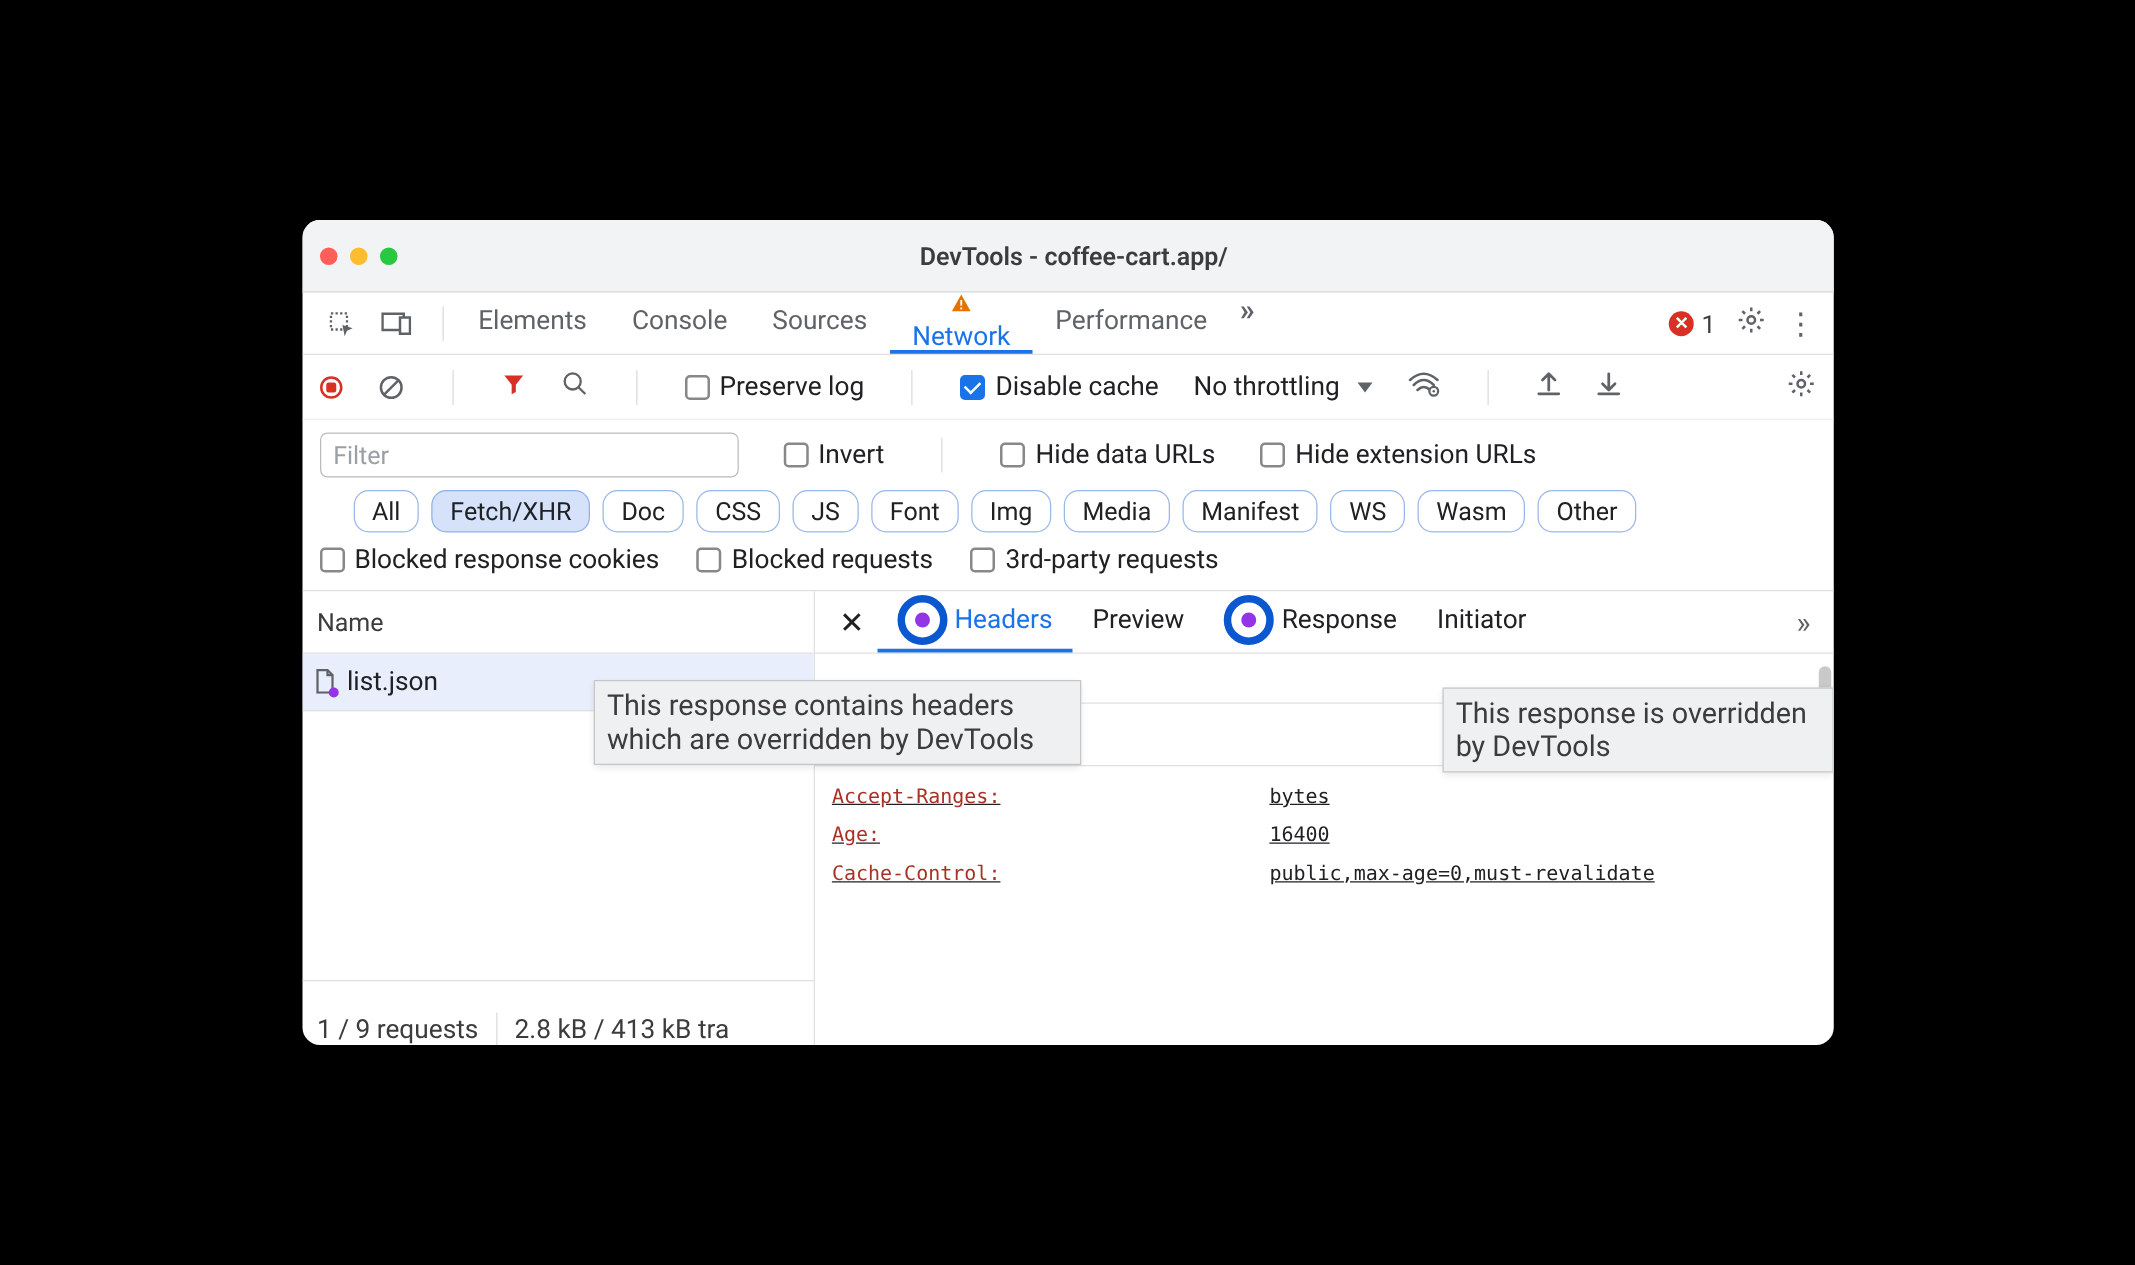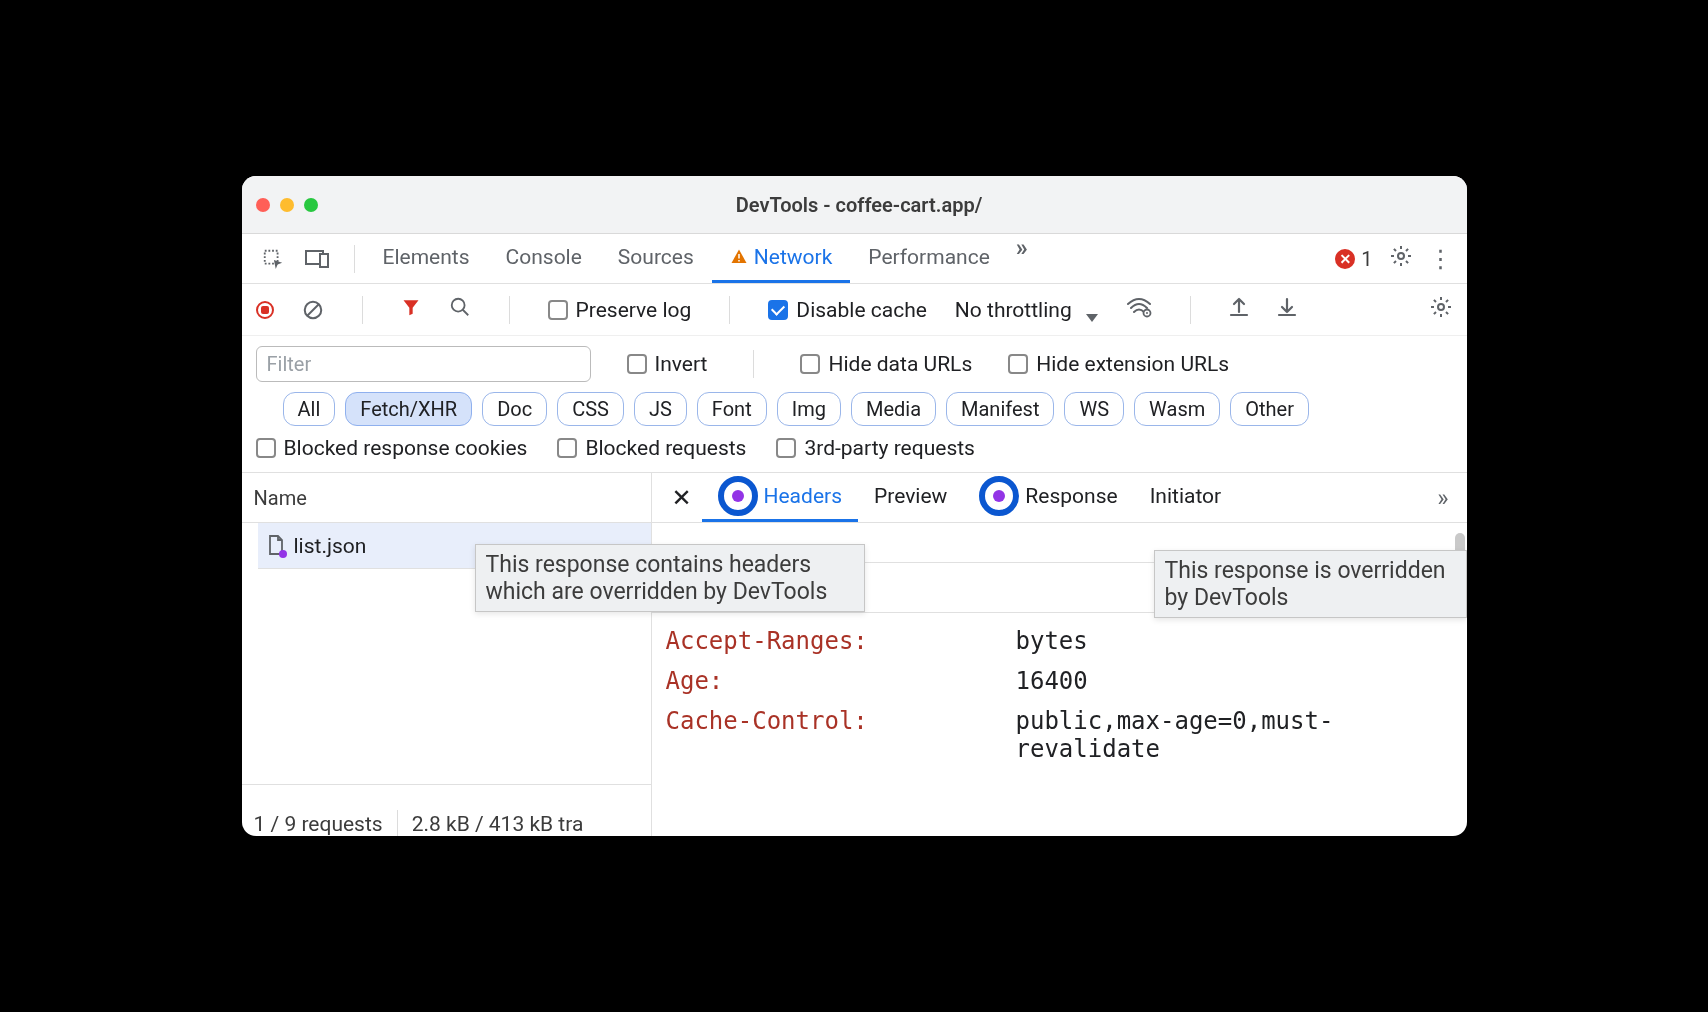--- a/index.html
+++ b/index.html
@@ -42,42 +42,42 @@
   height:50px;
   display:flex;
   align-items:center;
   padding:0 14px;
   border-bottom:1px solid #e0e0e0;
 }
 .toolbar1 .icon-btn { width:34px; height:34px; display:flex; align-items:center; justify-content:center; margin-right:10px; }
 .divider { width:1px; height:28px; background:#dcdcdc; margin:0 10px; }
 .tabs { display:flex; align-items:stretch; height:100%; }
 .tab { display:flex; align-items:center; padding:0 18px; color:#5f6368; cursor:pointer; border-bottom:3px solid transparent; gap:6px; }
-.tab.active { color:#1a73e8; border-bottom-color:#1a73e8; }
+.tab.active { color:#1a73e8; border-bottom-color:#1a73e8;flex-direction:column; }
 .more { margin-left:8px; color:#5f6368; font-weight:700; font-size:24px; }
 .right-icons { margin-left:auto; display:flex; align-items:center; gap:16px; }
 .error-badge { display:flex; align-items:center; gap:6px; color:#3c3c3c; font-size:20px; }
 .error-circle { width:20px; height:20px; border-radius:50%; background:#d93025; display:inline-flex; align-items:center; justify-content:center; color:#fff; font-size:14px; font-weight:700; }
 
 .toolbar2 {
   height:52px;
   display:flex;
   align-items:center;
   padding:0 14px;
   gap:28px;
   border-bottom:1px solid #efefef;
 }
 .rec-btn { width:18px; height:18px; border:2.8px solid #d93025; border-radius:50%; display:flex; align-items:center; justify-content:center; }
 .rec-btn::after { content:""; width:8px; height:8px; background:#d93025; border-radius:2px; }
 .noentry svg { display:block; }
 .checkbox { width:20px; height:20px; border:2px solid #888; border-radius:4px; display:inline-flex; align-items:center; justify-content:center; background:#fff; }
 .checkbox.checked { background:#1a73e8; border-color:#1a73e8; }
 .checkbox.checked::after { content:""; width:6px; height:10px; border-right:2.5px solid #fff; border-bottom:2.5px solid #fff; transform:rotate(45deg) translate(-1px,-1px); }
 .cbl { display:flex; align-items:center; gap:8px; }
-.select { display:flex; align-items:flex-end; gap:14px; }
+.select { display:flex; align-items:center; gap:14px; }
 .caret-down { width:0; height:0; border-left:6px solid transparent; border-right:6px solid transparent; border-top:8px solid #5f6368; }
 
 .filterbar {
   padding:10px 14px 6px;
   display:flex;
   align-items:center;
   gap:36px;
 }
 .filter-input {
   width:335px; height:36px;
@@ -99,21 +99,21 @@
 }
 .pill.active { background:#d5e2fa; border-color:#8fb0ee; }
 
 .check-row { padding:0 14px 12px; display:flex; gap:30px; border-bottom:1px solid #e0e0e0; }
 
 .content { flex:1; display:flex; min-height:0; }
 .left {
   width:410px; min-width:410px; border-right:1px solid #e0e0e0; display:flex; flex-direction:column;
 }
 .left-head { height:50px; display:flex; align-items:center; padding:0 12px; border-bottom:1px solid #e0e0e0; color:#3c3c3c; font-size:20px; }
-.req-list { flex:1; overflow:auto;margin-left:16px; }
+.req-list { flex:1; overflow:auto; }
 .req-row {
   height:46px; display:flex; align-items:center; gap:8px; padding:0 10px;
   background:#e8eefb; border-bottom:1px solid #e0e0e0; color:#202124;
 }
 .file-icon { position:relative; width:18px; height:22px; }
 .file-icon svg{display:block;}
 .file-icon .purple-dot { position:absolute; width:8px; height:8px; background:#9334e6; border-radius:50%; bottom:-1px; right:-1px; }
 .left-foot { height:52px; border-top:1px solid #e0e0e0; display:flex; align-items:flex-end; padding:0 12px; gap:14px; color:#3c3c3c; }
 .vline { width:1px; height:26px; background:#dcdcdc; }
 
@@ -131,21 +131,21 @@
 
 .section-head {
   height:50px; display:flex; align-items:center; padding:0 10px; gap:6px;
   border-bottom:1px solid #e0e0e0; font-size:20px;
 }
 .tri { width:0; height:0; border-left:5px solid transparent; border-right:5px solid transparent; border-top:8px solid #5f6368; }
 .section-head .spacer { flex:1; }
 .help-ico { width:22px; height:22px; border-radius:50%; border:2px solid #1a73e8; color:#1a73e8; font-size:14px; display:flex; align-items:center; justify-content:center; font-weight:700; }
 .headers-link { text-decoration:underline; margin-left:8px; display:flex; align-items:center; gap:6px; }
 
-.kv { padding:8px 14px 0; font-family:ui-monospace,Menlo,monospace; font-size:24px; }
+.kv { padding:8px 14px 0; font-family:ui-monospace,Menlo,monospace; font-size:16px;text-decoration:underline; }
 .kv-row { display:flex; padding:6px 0; }
 .kv-key { width:350px; color:#a93226; }
 .kv-val { flex:1; color:#202124; }
 
 .tooltip {
   position:absolute; background:#eef0f2; border:1px solid #c6c6c6;
   padding:6px 10px; font-size:23px; color:#3c3c3c;
   box-shadow:0 2px 6px rgba(0,0,0,.1); z-index:100; max-width:390px;
 }
 .scrollbar-thumb { position:absolute; right:2px; top:0; width:10px; height:46px; background:#c9c9c9; border-radius:5px; }

